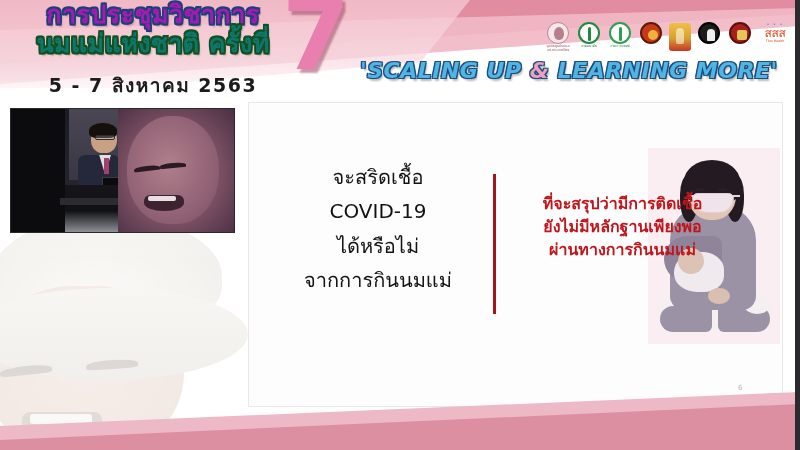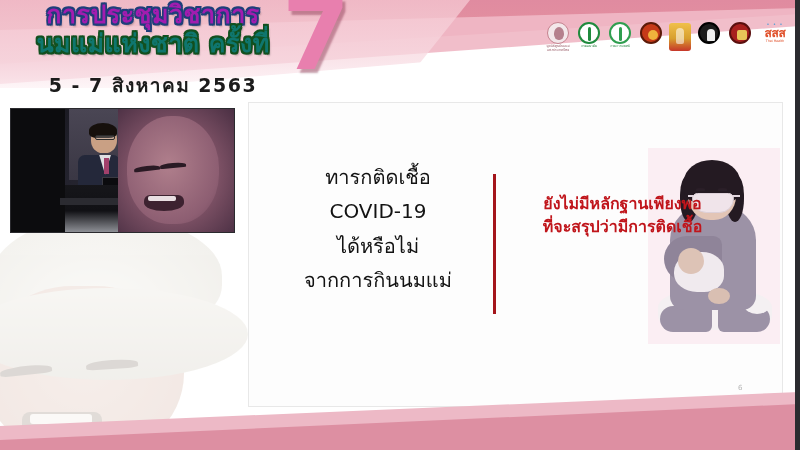--- a/index.html
+++ b/index.html
@@ -155,21 +155,21 @@
     content:""; position:absolute; left:7px; top:5px; width:8px; height:12px;
     background:#efefef; border-radius:4px 4px 1px 1px;
   }
   .lg7 .ring { background:#a8201e; border:2px solid #5a0f0e; }
   .lg7 .ring:after {
     content:""; position:absolute; left:6px; top:6px; width:10px; height:10px;
     background:#e8c558; border-radius:2px;
   }
   .lg8 { width:34px; }
   .lg8 .sss {
-    font-size:12px; font-weight:bold; color:#e0502a; text-align:center;
+    font-size:12px; font-weight:normal; color:#e0502a; text-align:center;
     line-height:1; letter-spacing:-.4px;
   }
   .lg8 .dots {
     font-size:5px; color:#3a9ad9; text-align:center; line-height:1;
     letter-spacing:1px;
   }
   .lg8 .cap { color:#e0502a; font-size:3.4px; }
 
   
   .slide {
@@ -430,20 +430,25 @@
     <div class="band-white-wedge"></div>
 
     <div class="conf-title">
       <div class="conf-l1">การประชุมวิชาการ</div>
       <div class="conf-l2">นมแม่แห่งชาติ ครั้งที่</div>
       <div class="conf-date">5 - 7 สิงหาคม 2563</div>
     </div>
 
     <div class="big-seven">7</div>
 
+    <div class="tagline">
+      <span>'SCALING UP</span>
+      <span class="amp">&amp;</span>
+      <span>LEARNING MORE'</span>
+    </div>
 
     <div class="logo-strip">
       <div class="logo lg1">
         <div class="ring"></div>
         <div class="cap">มูลนิธิศูนย์นมแม่แห่งประเทศไทย</div>
       </div>
       <div class="logo lg2">
         <div class="ring"></div>
         <div class="cap">กรมอนามัย</div>
       </div>
@@ -500,21 +505,21 @@
       <div class="vt-baby">
         <div class="vt-baby-head"></div>
         <div class="vt-baby-eye l"></div>
         <div class="vt-baby-eye r"></div>
         <div class="vt-baby-mouth"></div>
         <div class="vt-baby-teeth"></div>
       </div>
     </div>
 
     <div class="question">
-      <div class="ln">ทารกติดเชื้อ</div>
+      <div class="ln">จะสริดเชื้อ</div>
       <div class="ln">COVID-19</div>
       <div class="ln">ได้หรือไม่</div>
       <div class="ln">จากการกินนมแม่</div>
     </div>
 
     <div class="divider"></div>
 
     <div class="illus">
       <div class="il-lap"></div>
       <div class="il-leg-l"></div>
@@ -529,22 +534,23 @@
       <div class="il-eye r"></div>
       <div class="il-mask-strap"></div>
       <div class="il-mask"></div>
       <div class="il-arm"></div>
       <div class="il-baby"></div>
       <div class="il-baby-head"></div>
       <div class="il-hand"></div>
     </div>
 
     <div class="answer">
+      <div class="ln">ที่จะสรุปว่ามีการติดเชื้อ</div>
       <div class="ln">ยังไม่มีหลักฐานเพียงพอ</div>
-      <div class="ln">ที่จะสรุปว่ามีการติดเชื้อ</div>
+      <div class="ln">ผ่านทางการกินนมแม่</div>
     </div>
 
     <div class="page-num">6</div>
   </div>
 
   <div class="bottom-band">
     <div class="bb-light"></div>
     <div class="bb-deep"></div>
   </div>
 

